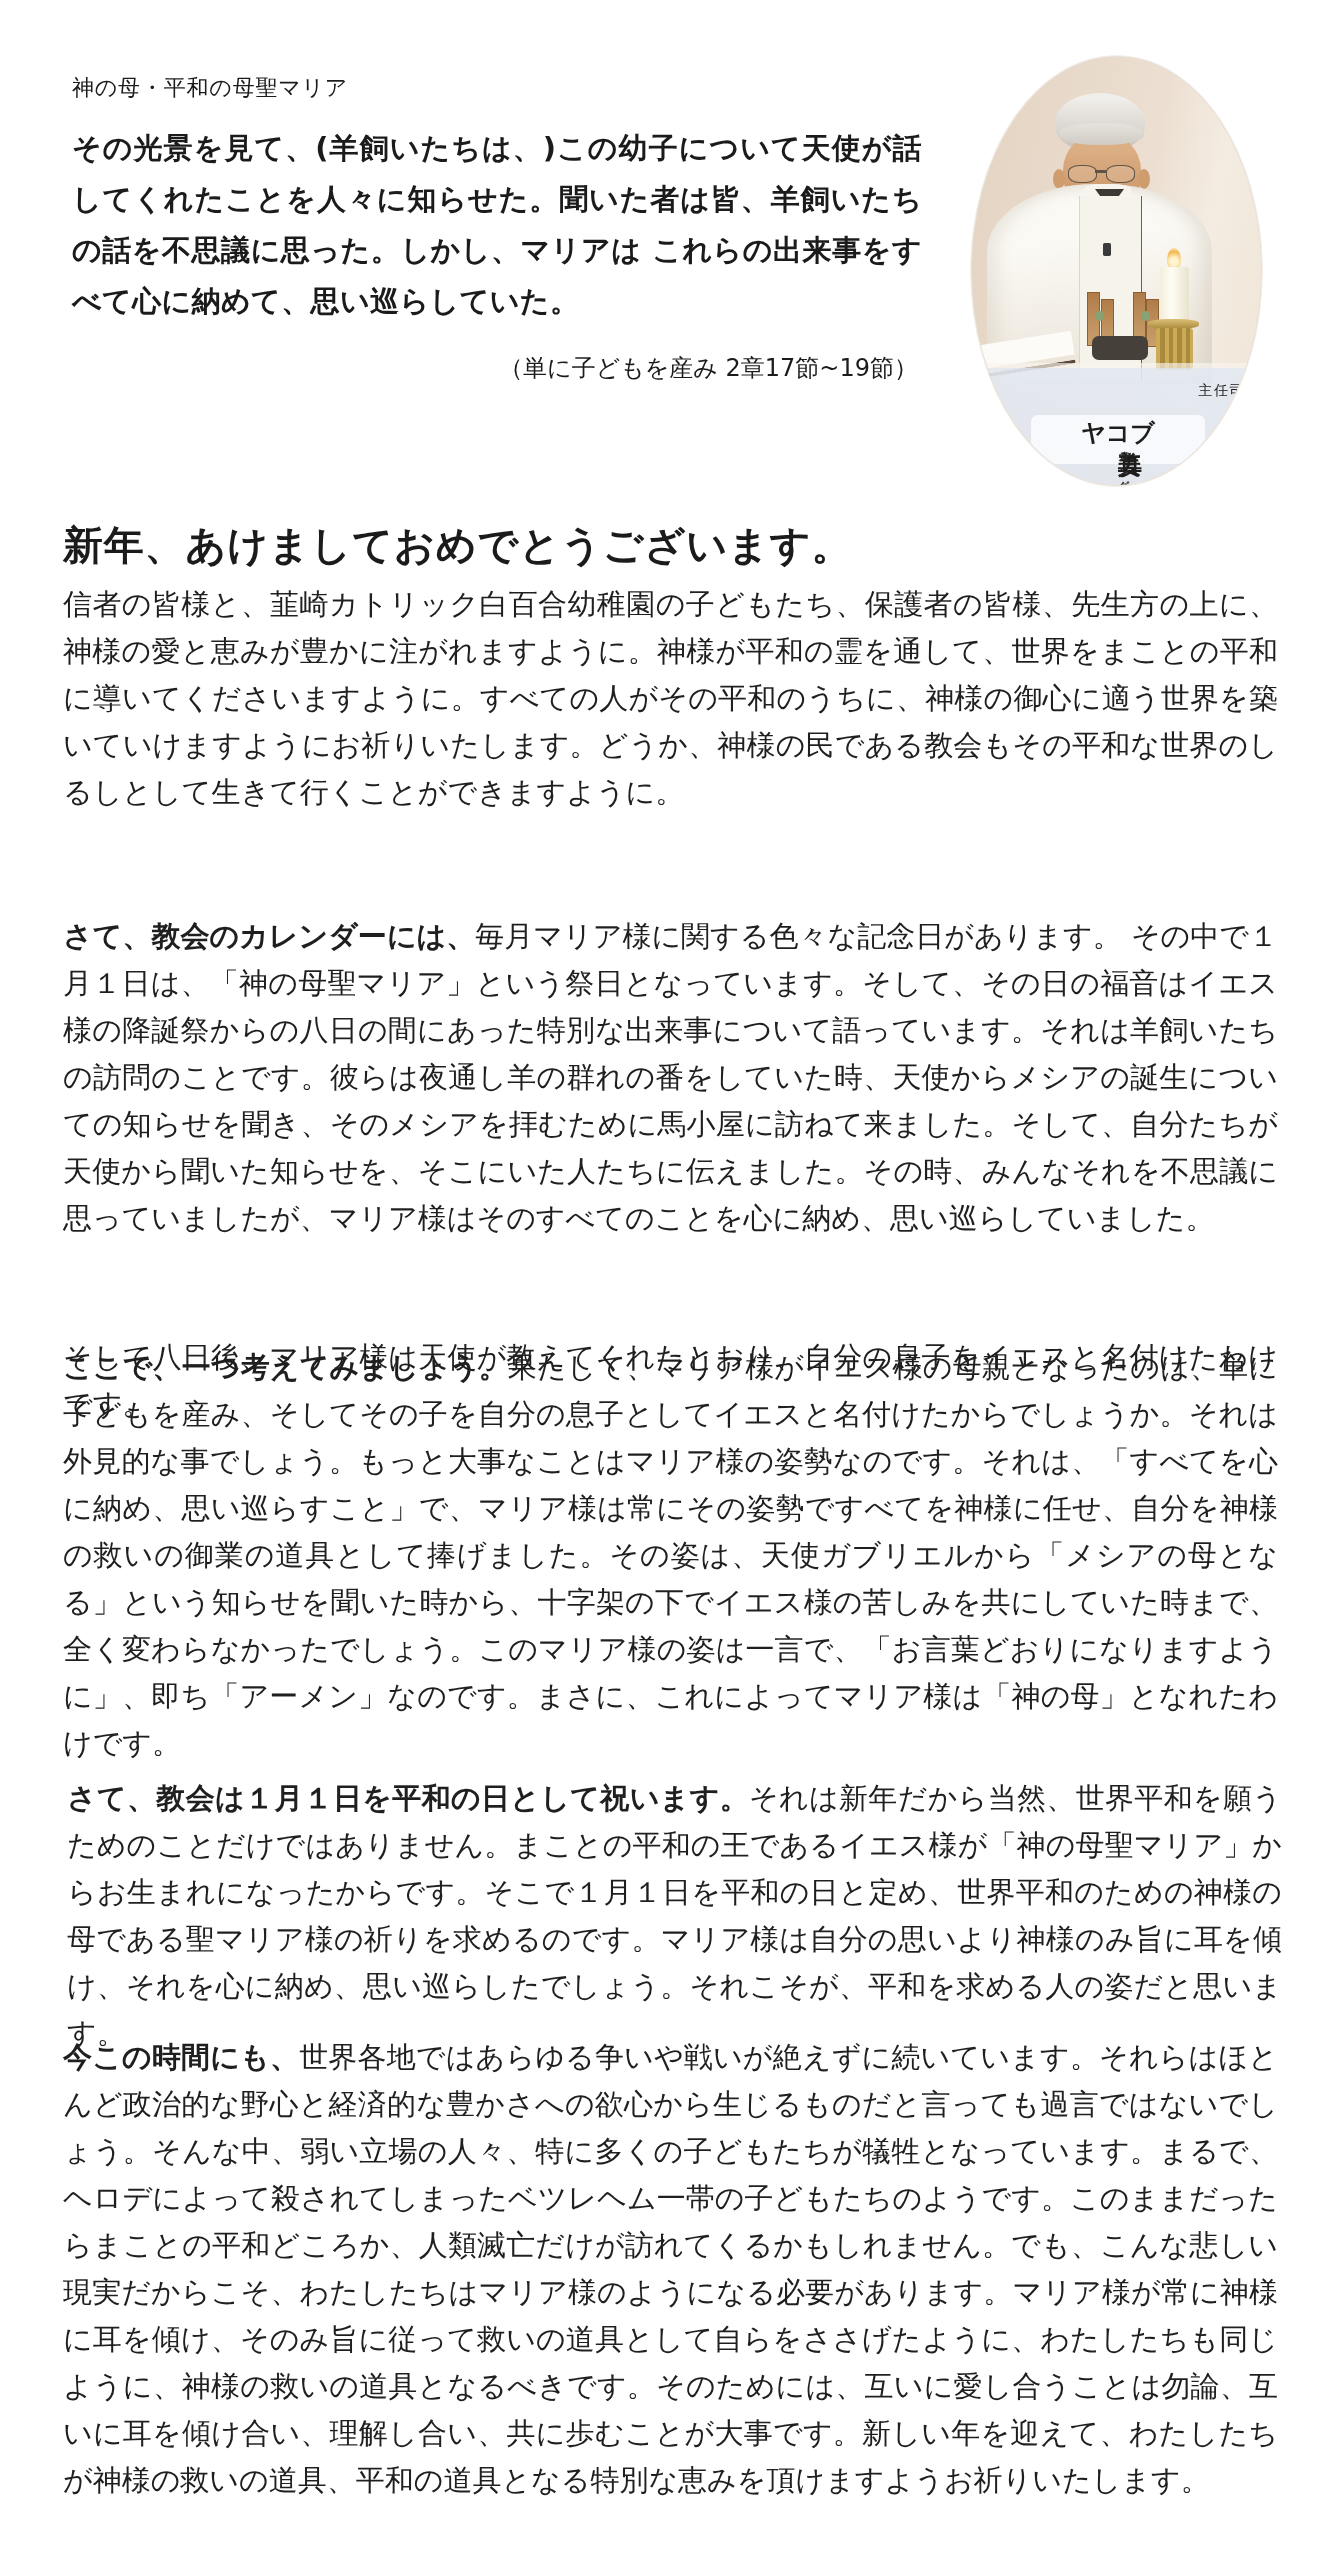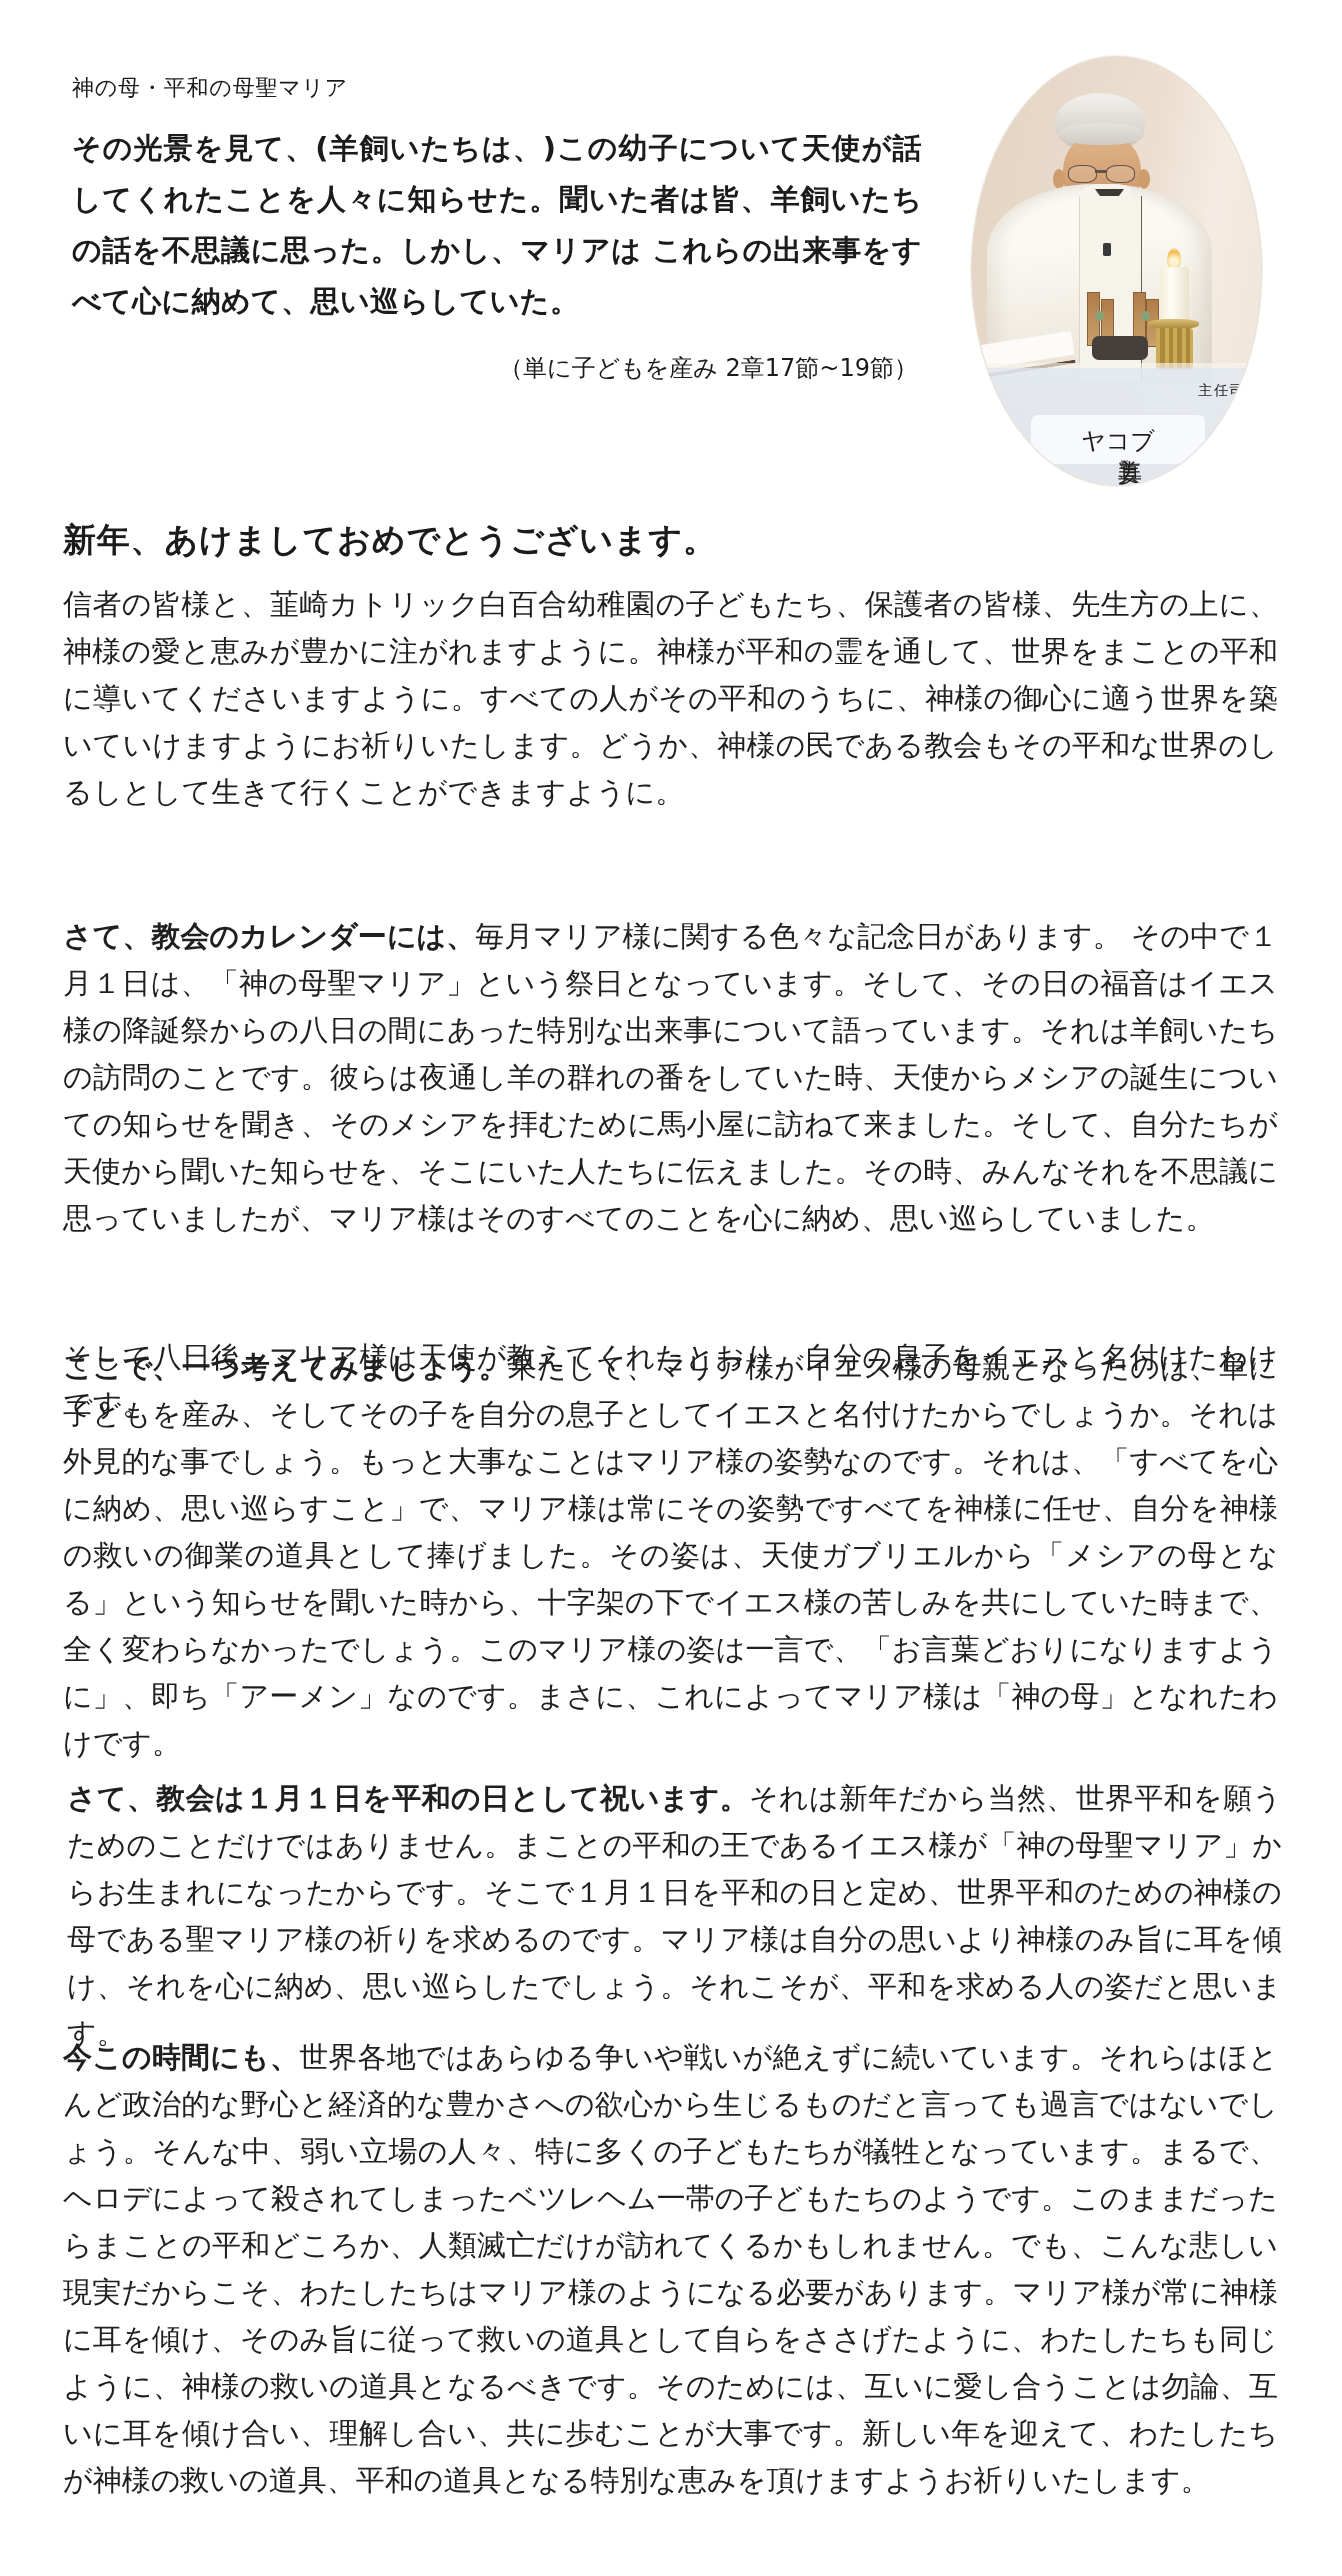--- a/index.html
+++ b/index.html
@@ -76,27 +76,27 @@
     background:repeating-linear-gradient(90deg,#cbab55 0 4.2px,#a9893c 4.2px 8.5px);}
   .p-table{left:0;top:306px;width:289px;height:122px;
     background:linear-gradient(180deg,#f9f5ef 0%,#f1ebe1 100%);opacity:0.65;}
   .p-caption{left:0;top:311px;width:289px;height:117px;
     background:rgba(222,230,243,0.72);}
   .p-caption .role{position:absolute;left:0;top:13.5px;width:100%;text-align:right;
     font-size:14px;color:#20201e;letter-spacing:1.7px;}
   .p-nameplate{position:absolute;left:59px;top:47px;width:174px;height:49px;
     background:rgba(250,251,253,0.9);border-radius:6.8px;
     display:flex;align-items:flex-end;justify-content:center;gap:13.5px;
-    font-size:24px;color:#1d1d1b;padding-bottom:7px;box-sizing:border-box;}
+    font-size:24px;color:#1d1d1b;padding-bottom:15px;box-sizing:border-box;font-weight:bold;}
   .p-nameplate ruby{ruby-position:over;}
   .p-nameplate rt{font-size:11px;letter-spacing:2.5px;color:#2a2a28;}
   
   .greet-head{
     left:63px;top:518px;width:1015px;
-    font-size:33px;font-weight:700;letter-spacing:0.8px;
+    font-size:40px;font-weight:700;letter-spacing:0.8px;
   }
   .para{
     left:63px;width:1215px;
     font-size:29px;line-height:47px;
     text-align:justify;letter-spacing:0px;color:#1f1f1f;
   }
   .para b{font-weight:700;}
   .p-greet{top:581px;}
   .p-1{top:913px;}
   .p-2{top:1334px;}

